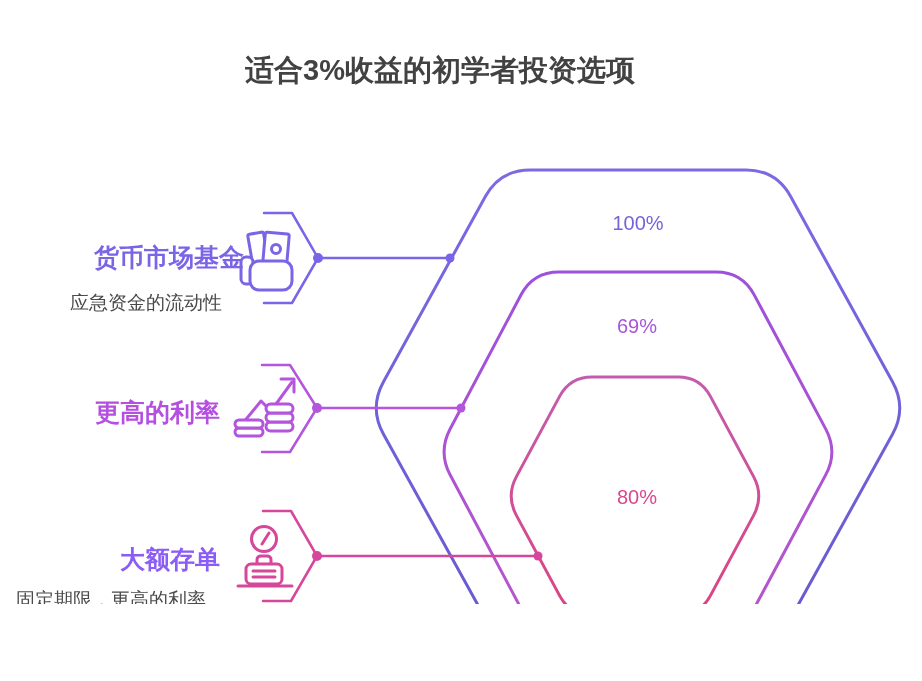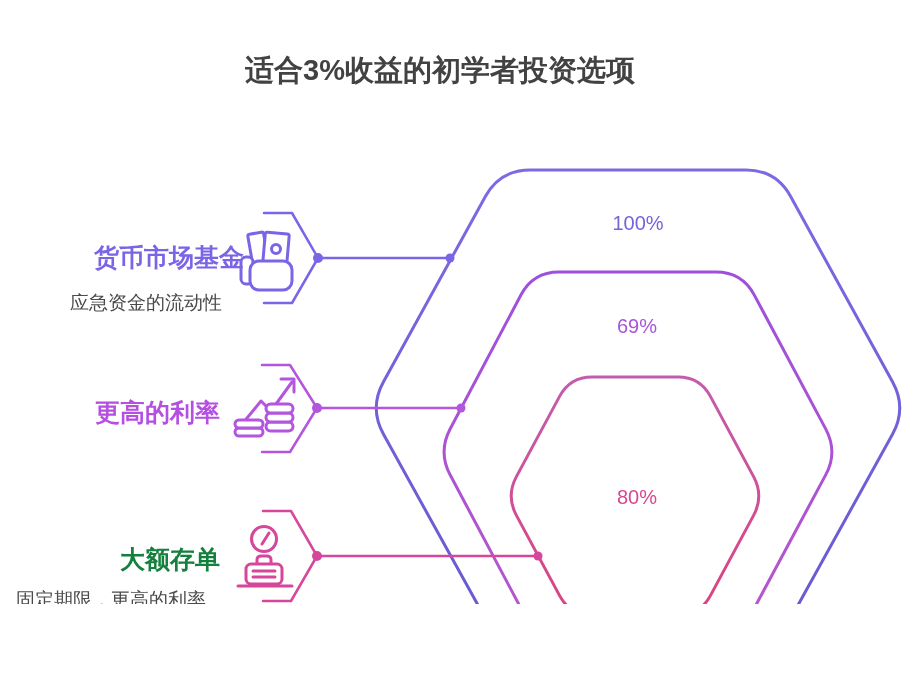--- a/index.html
+++ b/index.html
@@ -7,21 +7,21 @@
   .stage{position:relative;width:922px;height:604px;background:#ffffff;overflow:hidden;}
   .abs{position:absolute;}
   .title{left:0;top:51px;width:880px;text-align:center;font-size:29px;font-weight:700;color:#424242;white-space:nowrap;}
   .pct{font-size:20px;font-weight:400;transform:translate(-50%,-50%);white-space:nowrap;}
   .p100{color:#7464d8;}
   .p90{color:#a855d8;}
   .p80{color:#d8478f;}
   .heading{font-size:25px;font-weight:700;white-space:nowrap;line-height:1.1;}
   .c1{color:#7b64e6;}
   .c2{color:#b44fe0;}
-  .c3{color:#15803d;}
+  .c3{color:#8b5cf6;}
   .desc{font-size:19px;color:#4a4a4a;white-space:nowrap;line-height:1.2;}
   svg{position:absolute;left:0;top:0;}
 </style>
 </head>
 <body>
 
 <div class="stage">
 
   <svg width="922" height="681" viewBox="0 0 922 681">
     <defs>

